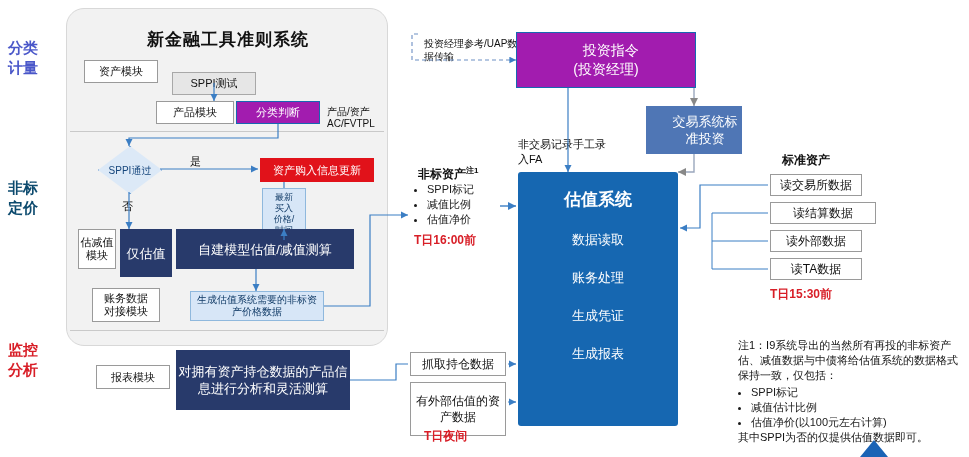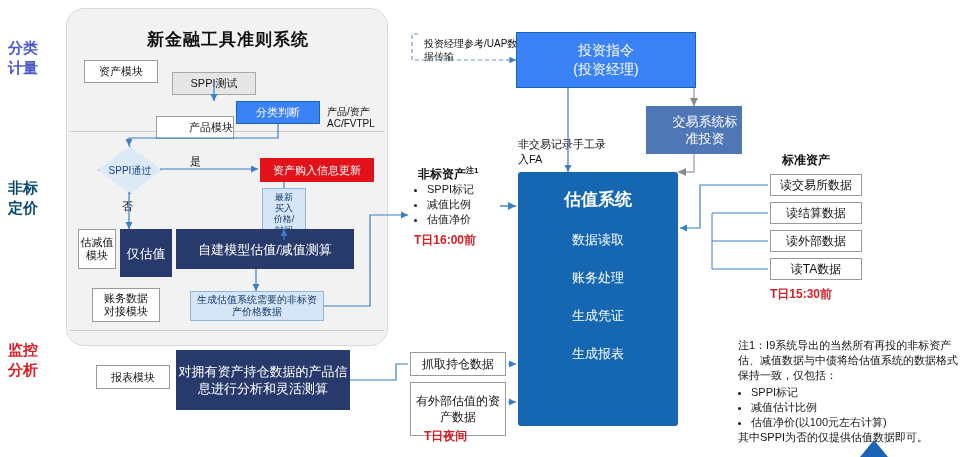--- a/index.html
+++ b/index.html
@@ -29,21 +29,21 @@
   
   .box{
     display:flex;align-items:center;justify-content:center;text-align:center;
     font-size:11px;line-height:13px;
   }
   .box-white{background:#ffffff;border:1px solid #9a9a9a;color:#111;}
   .box-grey{background:#e6e6e6;border:1px solid #a8a8a8;color:#111;}
   .box-lightblue{background:#d7e6f7;border:1px solid #8fb8dd;color:#103a66;}
   .box-navy{background:#283a6b;border:1px solid #283a6b;color:#ffffff;}
   .box-red{background:#e1121a;border:1px solid #e1121a;color:#ffffff;}
-  .box-darkblue{background:#3b82f6;border:1px solid #1667b1;color:#ffffff;}
+  .box-darkblue{background:#a21caf;border:1px solid #1667b1;color:#ffffff;text-align:right;}
   .box-steel{background:#4f76b5;border:1px solid #4f76b5;color:#ffffff;padding-left:22px;}
   .tiny{font-size:10px;line-height:12px;}
   .nano{font-size:9px;line-height:11px;}
   .bold{font-weight:bold;}
   
   .diamond{
     width:62px;height:46px;background:#dce9f7;border:1px solid #3b7ec4;
     display:flex;align-items:center;justify-content:center;text-align:center;
     font-size:10px;line-height:11px;color:#14457c;
     clip-path:polygon(50% 0,100% 50%,50% 100%,0 50%);
@@ -86,21 +86,21 @@
 <div class="abs divider" style="left:70px;top:131px;width:314px;"></div>
 <div class="abs divider" style="left:70px;top:330px;width:314px;"></div>
 
 <div class="abs box box-white" style="left:84px;top:60px;width:74px;height:23px;">
   <span>资产模块</span>
 </div>
 <div class="abs box box-grey" style="left:172px;top:72px;width:84px;height:23px;">
   <span>SPPI测试</span>
 </div>
 
-<div class="abs box box-white" style="left:156px;top:116px;width:78px;height:23px;justify-content:flex-end;">
+<div class="abs box box-white" style="left:156px;top:101px;width:78px;height:23px;">
   <span>产品模块</span>
 </div>
 <div class="abs box box-darkblue" style="left:236px;top:101px;width:84px;height:23px;">
   <span>分类判断</span>
 </div>
 <div class="abs txt" style="left:327px;top:94px;width:60px;white-space:pre-line;font-size:10px;line-height:12px;">
   <span>产品/资产
 AC/FVTPL</span>
 </div>
 
@@ -174,21 +174,21 @@
   <div class="r">数据读取</div>
   <div class="r">账务处理</div>
   <div class="r">生成凭证</div>
   <div class="r">生成报表</div>
 </div>
 
 <div class="abs txt bold" style="left:782px;top:154px;font-size:12px;">标准资产</div>
 <div class="abs box box-white" style="left:770px;top:174px;width:92px;height:22px;font-size:12px;">
   <span>读交易所数据</span>
 </div>
-<div class="abs box box-white" style="left:770px;top:202px;width:92px;height:22px;font-size:12px;">
+<div class="abs box box-white" style="left:770px;top:202px;width:106px;height:22px;font-size:12px;">
   <span>读结算数据</span>
 </div>
 <div class="abs box box-white" style="left:770px;top:230px;width:92px;height:22px;font-size:12px;">
   <span>读外部数据</span>
 </div>
 <div class="abs box box-white" style="left:770px;top:258px;width:92px;height:22px;font-size:12px;">
   <span>读TA数据</span>
 </div>
 <div class="abs txt txt-red bold" style="left:770px;top:288px;font-size:12px;">T日15:30前</div>
 

